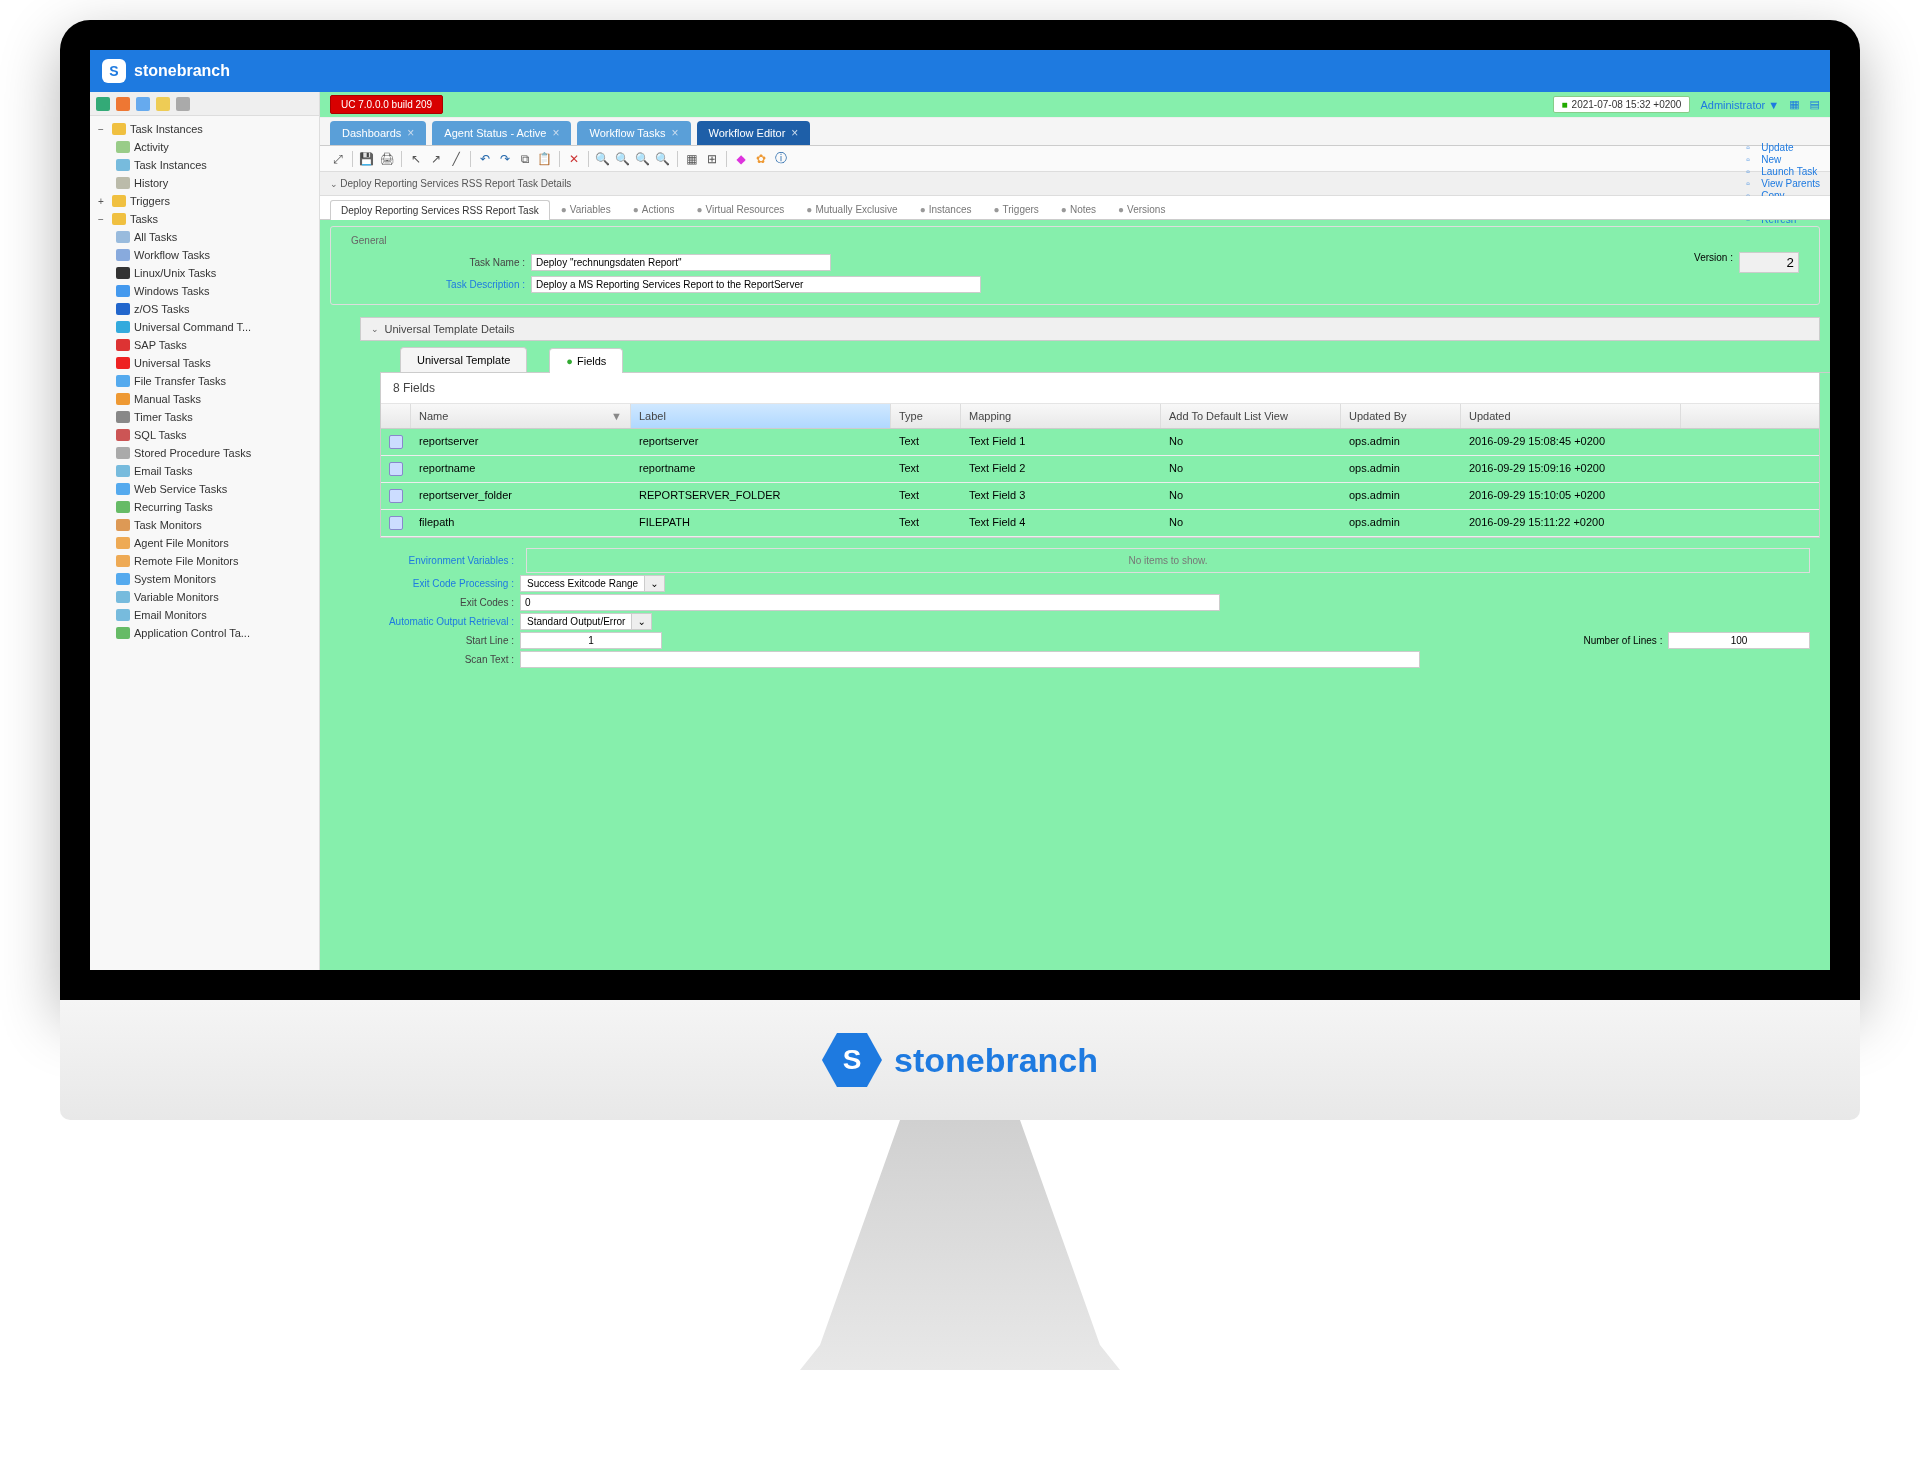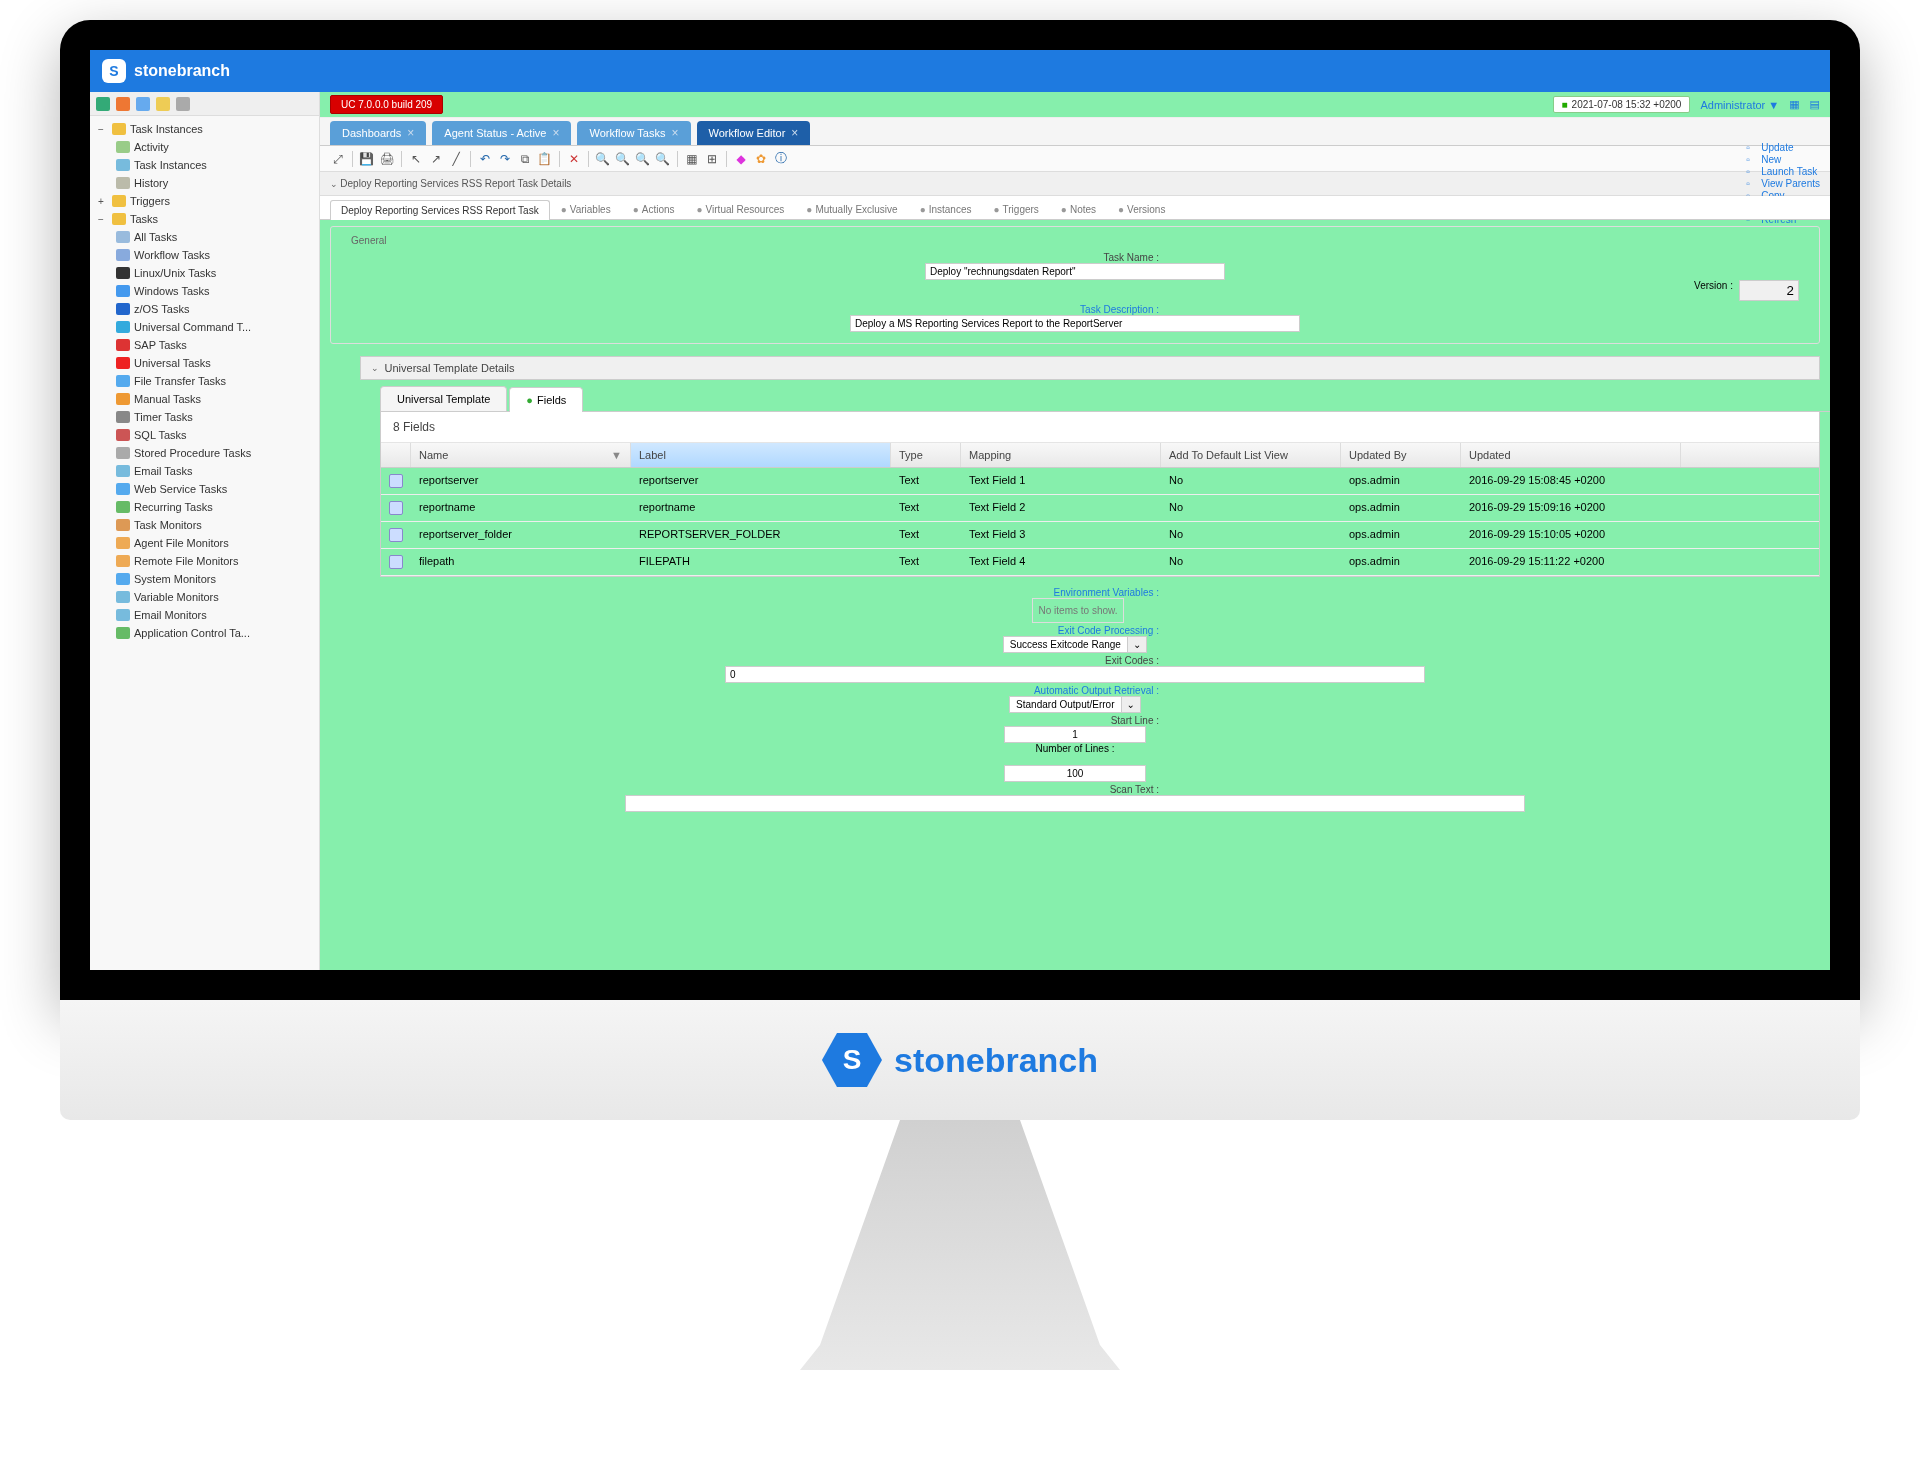--- a/index.html
+++ b/index.html
@@ -48,30 +48,30 @@
 .action-link { color: #1e7ae0; margin-left: 12px; display: flex; align-items: center; gap: 3px; cursor: pointer; }
 .action-icon { width: 12px; height: 12px; display: inline-block; }
 
 .sub-tabs-row { height: 24px; display: flex; align-items: flex-end; border-bottom: 1px solid #ccc; padding: 0 10px; background: #fff; }
 .sub-tab { padding: 4px 10px; font-size: 10px; color: #777; border: 1px solid transparent; border-bottom: none; cursor: pointer; }
 .sub-tab.active { background: #fff; border-color: #ccc; color: #333; border-radius: 3px 3px 0 0; position: relative; top: 1px; }
 .sub-tab .dot { color: #999; margin-right: 3px; }
 
 .form-area { padding: 8px 20px; border: 1px solid #ddd; margin: 6px 10px; border-radius: 3px; }
 .fieldset-label { font-size: 10px; color: #666; margin-bottom: 6px; }
-.form-row { display: flex; align-items: center; margin: 3px 0; font-size: 10px; flex-direction: column; }
+.form-row { display: flex; align-items: center; margin: 3px 0; font-size: 10px; }
 .form-label { width: 180px; text-align: right; color: #444; padding-right: 6px; }
 .form-label.link { color: #1e7ae0; }
 .form-input { border: 1px solid #ccc; padding: 2px 4px; font-size: 10px; min-width: 300px; background: #fff; }
 .version-box { margin-left: auto; display: flex; align-items: flex-start; gap: 6px; }
 .version-input { width: 60px; background: #f0f0f0; border: 1px solid #ccc; padding: 2px 4px; text-align: right; }
 
 .section-header { background: #f0f0f0; border: 1px solid #ccc; padding: 5px 10px; margin: 6px 10px 0 40px; font-size: 11px; color: #444; display: flex; align-items: center; gap: 6px; }
 .inner-tabs { display: flex; margin: 6px 0 0 60px; border-bottom: 1px solid #ccc; }
-.inner-tab { padding: 6px 16px; border: 1px solid #ccc; border-bottom: none; background: #f5f5f5; font-size: 11px; cursor: pointer; margin-right: 2px; border-radius: 4px 4px 0 0; }
+.inner-tab { padding: 6px 16px; border: 1px solid #ccc; border-bottom: none; background: #f5f5f5; font-size: 11px; cursor: pointer; margin-right: 2px; border-radius: 4px 4px 0 0; margin-left: 20px; }
 .inner-tab.active { background: #fff; position: relative; top: 1px; }
 .green-dot { color: #3a3; margin-right: 4px; }
 
 .fields-panel { margin: 0 10px 6px 60px; border: 1px solid #ccc; border-top: none; }
 .fields-title { padding: 8px 12px; font-size: 12px; color: #444; background: #fff; border-bottom: 1px solid #e5e5e5; }
 .grid-header { display: flex; background: linear-gradient(#f8f8f8, #e8e8e8); border-bottom: 1px solid #ccc; font-size: 11px; color: #444; }
 .gh-cell { padding: 6px 8px; border-right: 1px solid #ddd; }
 .gh-cell.sorted { background: linear-gradient(#d0e8ff, #b0d8ff); }
 .grid-row { display: flex; border-bottom: 1px solid #eee; font-size: 11px; cursor: pointer; }
 .gr-cell { padding: 6px 8px; overflow: hidden; text-overflow: ellipsis; }

